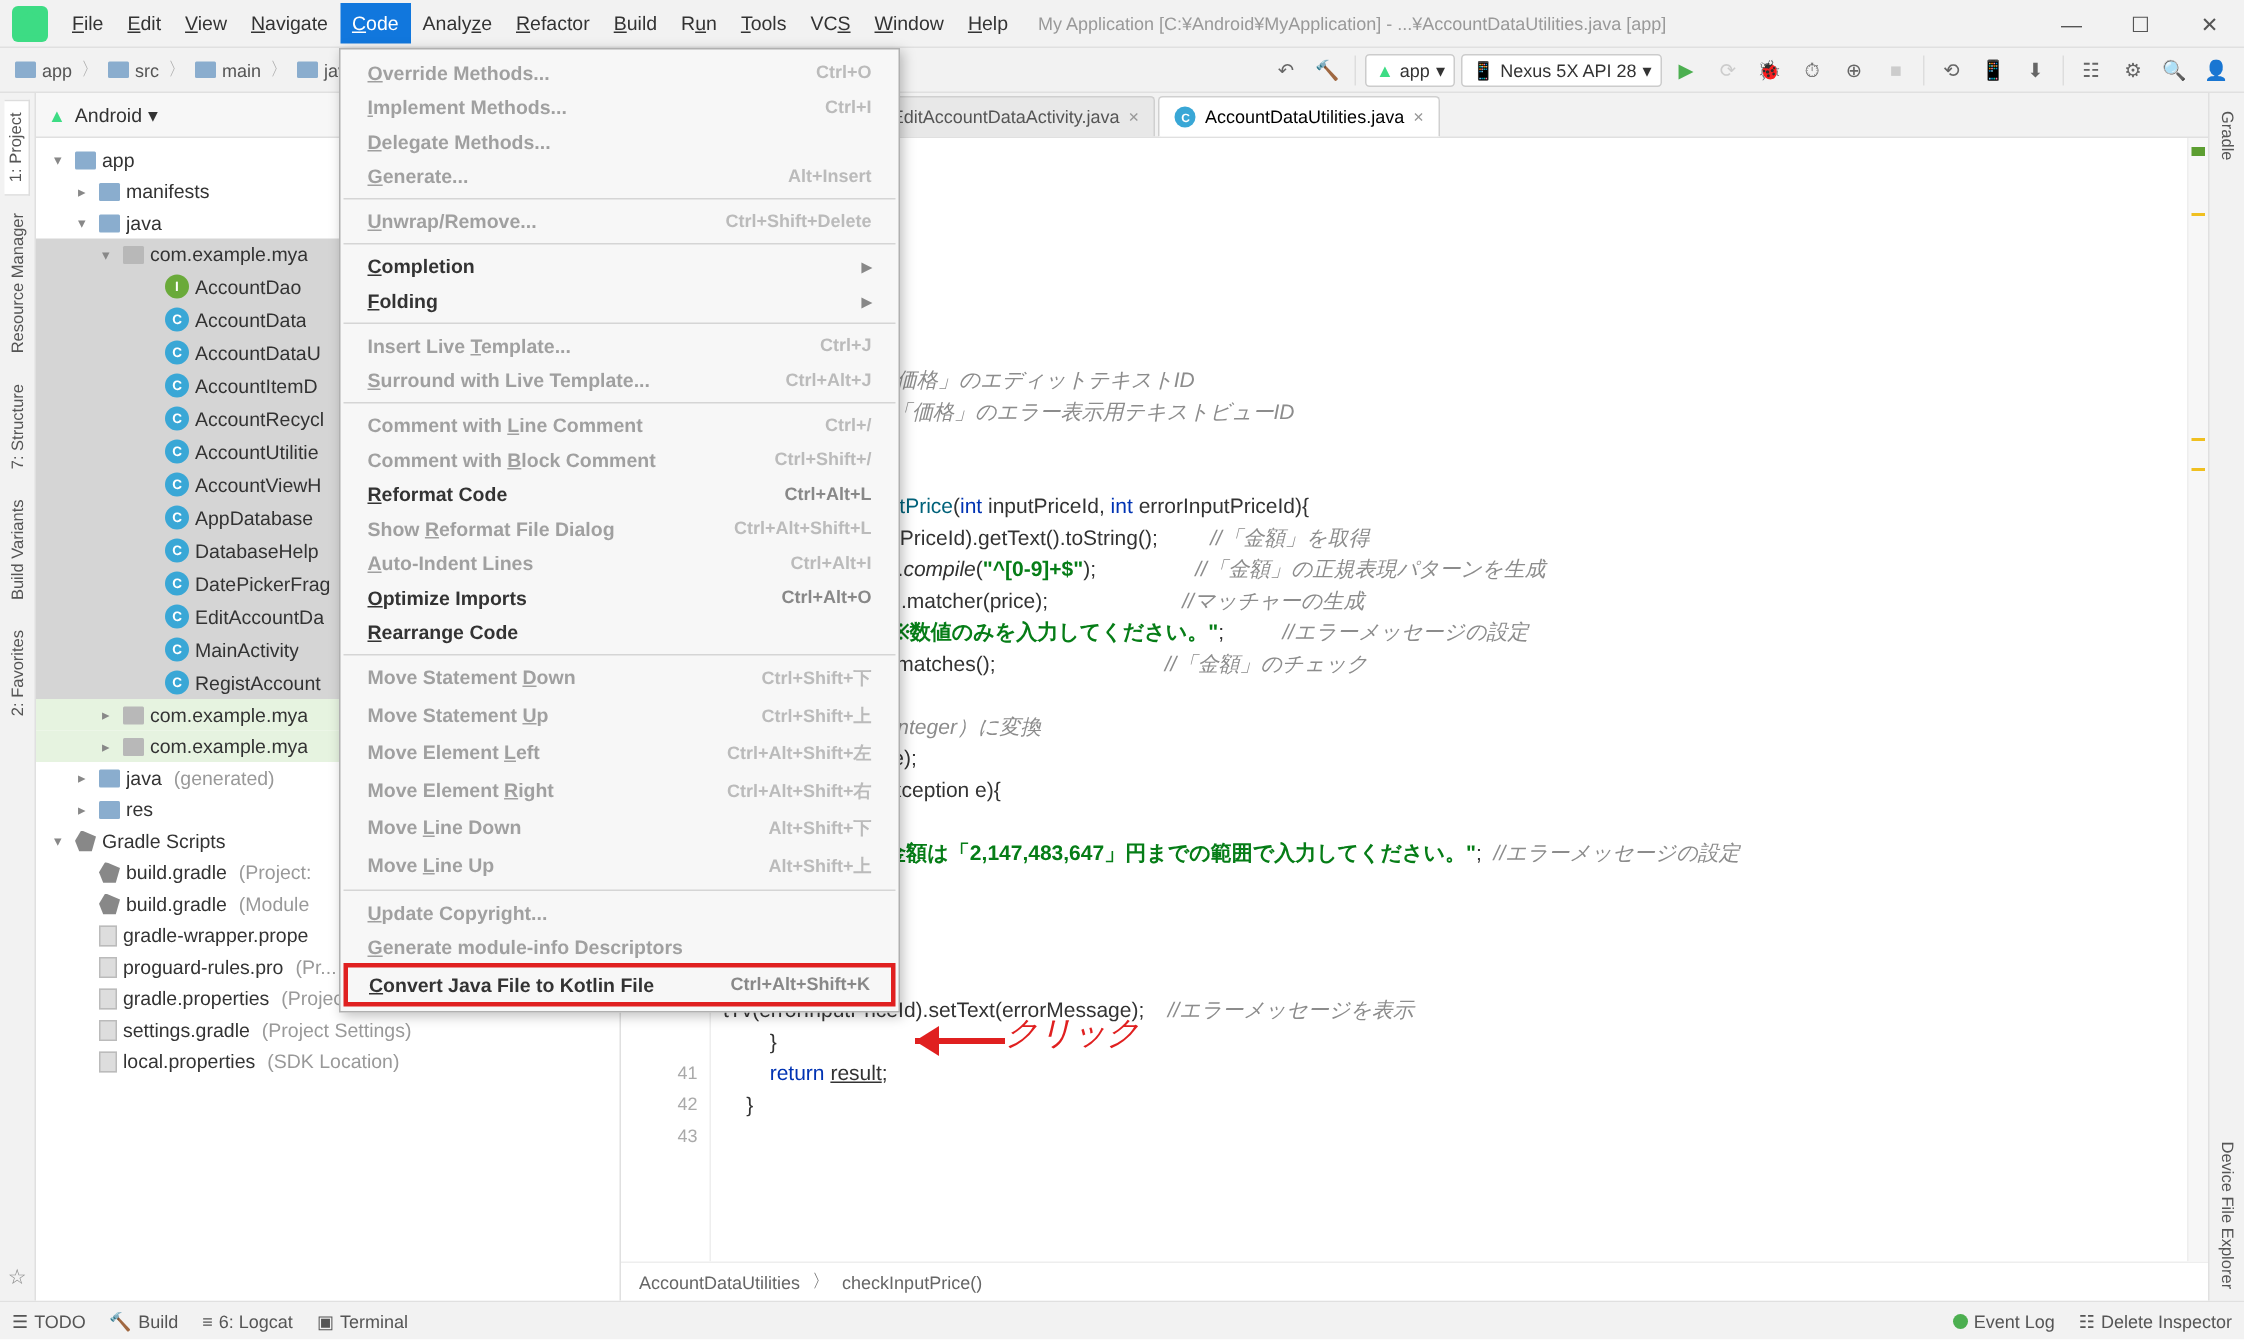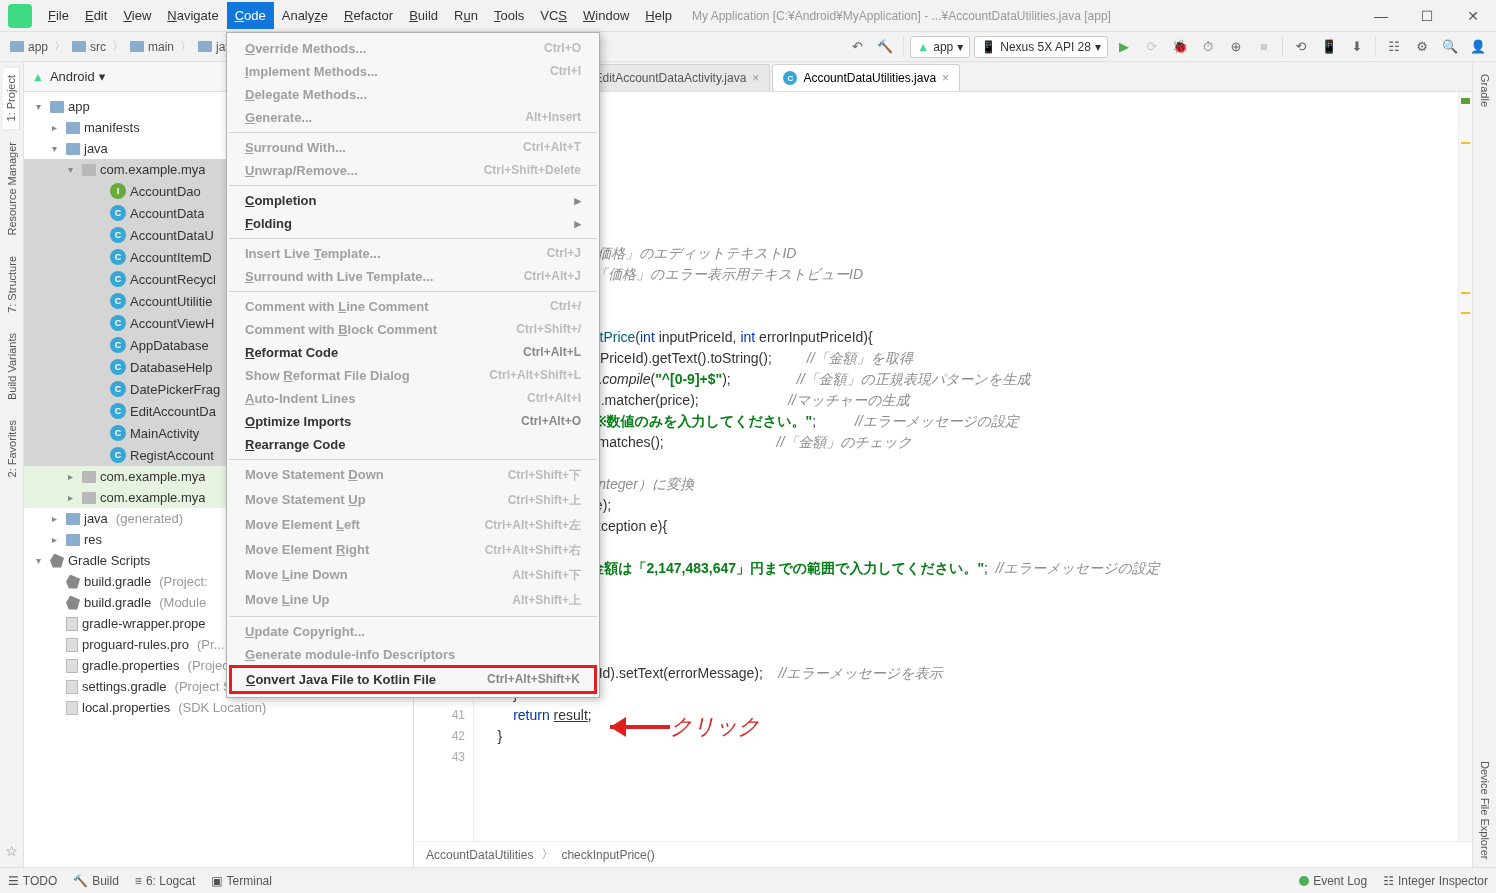--- a/index.html
+++ b/index.html
@@ -80,21 +80,21 @@
 
 .dropdown { position: absolute; left: 226px; top: 32px; width: 374px; background: #f7f7f7; border: 1px solid #b0b0b0; box-shadow: 2px 2px 8px rgba(0,0,0,0.25); z-index: 100; font-size: 13px; padding: 4px 0; }
 .dropdown-item { display: flex; justify-content: space-between; padding: 4px 18px; color: #333; font-weight: bold; }
 .dropdown-item.disabled { color: #a0a0a0; }
 .dropdown-item.submenu::after { content: "▸"; color: #888; }
 .dropdown-item.highlight { border: 3px solid #e02020; margin: -1px 2px; padding: 4px 14px; }
 .dropdown-sep { height: 1px; background: #d5d5d5; margin: 3px 2px; }
 .shortcut { color: #888; font-size: 12px; }
 .dropdown-item.disabled .shortcut { color: #bbb; }
 
-.annotation { position: absolute; left: 600px; top: 712px; z-index: 200; display: flex; align-items: center; }
+.annotation { position: absolute; left: 600px; top: 674px; z-index: 200; display: flex; align-items: flex-end; }
 .arrow-red { width: 70px; height: 20px; position: relative; }
 .arrow-red::before { content: ""; position: absolute; top: 8px; left: 10px; right: 0; height: 4px; background: #e02020; }
 .arrow-red::after { content: ""; position: absolute; left: 0; top: 0; border: 10px solid transparent; border-right: 16px solid #e02020; }
 .anno-text { color: #e02020; font-size: 22px; font-style: italic; font-family: serif; }
 
 .mini-icon { font-size: 12px; }
 .android-green { color: #3ddc84; }
 .play-green { color: #4caf50; }
 .folder-blue { width:14px; height:11px; background:#8aadce; display:inline-block; border-radius:1px; }
 </style>
@@ -426,44 +426,40 @@
 <div class="statusbar">
   <span class="sb-item">☰ <span>TODO</span></span>
   <span class="sb-item">🔨 <span>Build</span></span>
   <span class="sb-item">≡ <span>6: Logcat</span></span>
   <span class="sb-item">▣ <span>Terminal</span></span>
   <span class="spacer"></span>
   <span class="sb-item">
       <span class="green-dot"></span>
       <span>Event Log</span>
     </span>
-  <span class="sb-item">☷ <span>Integer Inspector</span></span>
+  <span class="sb-item">☷ <span>Delete Inspector</span></span>
 </div>
 
 <div class="dropdown" id="dropdown">
     <div class="dropdown-item disabled">
       <span><u>O</u>verride Methods...</span>
       <span class="shortcut">Ctrl+O</span>
     </div>
     <div class="dropdown-item disabled">
       <span><u>I</u>mplement Methods...</span>
       <span class="shortcut">Ctrl+I</span>
     </div>
     <div class="dropdown-item disabled">
       <span><u>D</u>elegate Methods...</span>
     </div>
     <div class="dropdown-item disabled">
       <span><u>G</u>enerate...</span>
       <span class="shortcut">Alt+Insert</span>
     </div>
     <div class="dropdown-sep"></div>
-    <div class="dropdown-item disabled">
-      <span><u>S</u>urround With...</span>
-      <span class="shortcut">Ctrl+Alt+T</span>
-    </div>
     <div class="dropdown-item disabled">
       <span><u>U</u>nwrap/Remove...</span>
       <span class="shortcut">Ctrl+Shift+Delete</span>
     </div>
     <div class="dropdown-sep"></div>
     <div class="dropdown-item submenu">
       <span><u>C</u>ompletion</span>
     </div>
     <div class="dropdown-item submenu">
       <span><u>F</u>olding</span>

